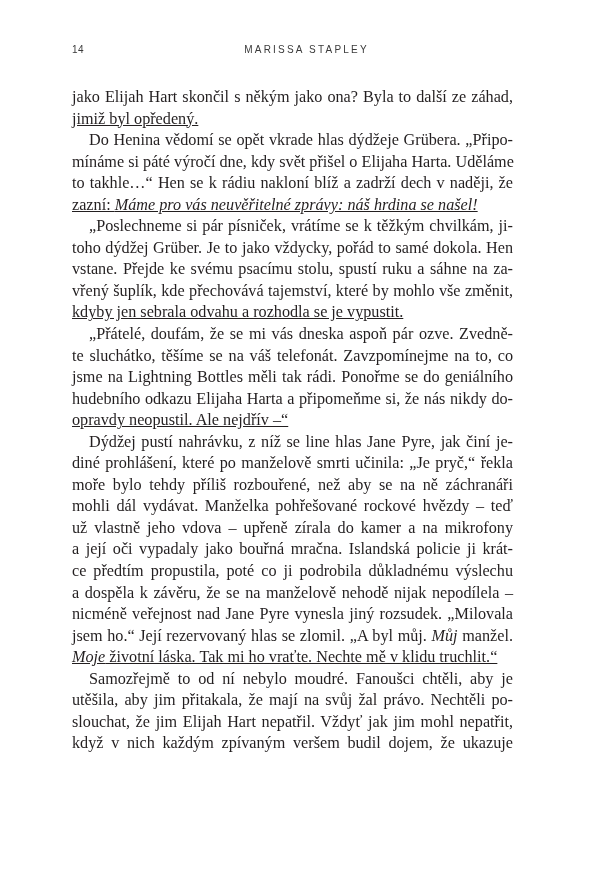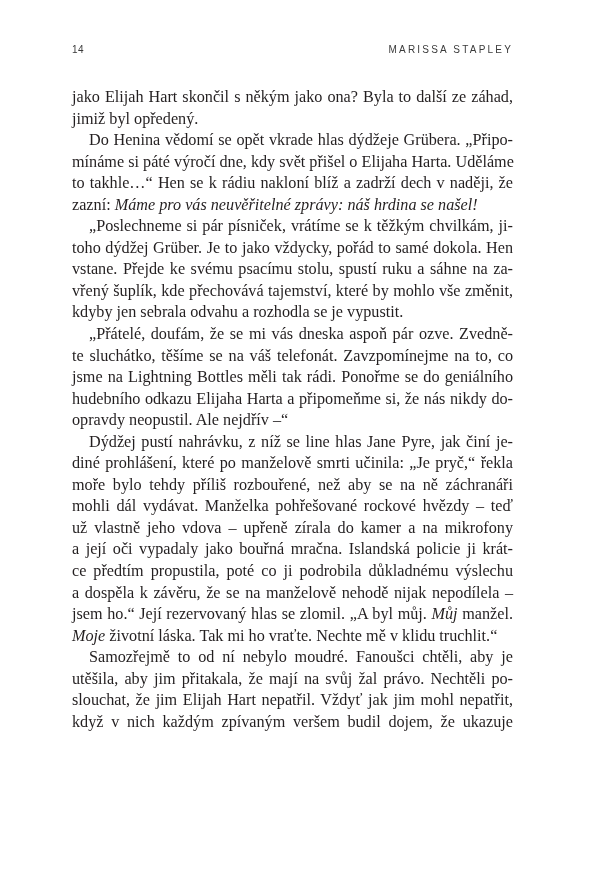--- a/index.html
+++ b/index.html
@@ -1,25 +1,25 @@
 <!DOCTYPE html>
 <html><head>
 <meta charset="utf-8">
 <style>
   html, body { margin: 0; padding: 0; background: #ffffff; }
   body { width: 600px; height: 869px; position: relative; overflow: hidden; color: #231f20; }
   .page { position: absolute; left: 0; top: 0; width: 600px; height: 869px; background: #fff; }
   .running-head { position: absolute; top: 44px; left: 72px; width: 441px; height: 14px;
     font-family: "Liberation Sans", sans-serif; font-size: 10px; color: #3a3a3a; }
   .page-number { position: absolute; left: 0; top: 0; letter-spacing: 0.5px; }
-  .author { position: absolute; left: 0; right: 0; top: 0; text-align: right; letter-spacing: 2.2px; padding-left: 28px; }
+  .author { position: absolute; left: 0; right: 0; top: 0; text-align: center; letter-spacing: 2.2px; padding-left: 28px; }
   .body-text { position: absolute; left: 72px; top: 87px; width: 441px;
     font-family: "Liberation Serif", serif; font-size: 16.2px; line-height: 21.55px; }
   .line { display: block; height: 21.55px; white-space: nowrap; text-align: justify; text-align-last: justify; }
-  .line.last { text-align-last: left; }
+  .line.last { text-align-last: left; text-decoration: underline; }
   .line.indent { text-indent: 17px; }
   .line i { font-style: italic; }
 </style>
 </head>
 <body>
 
 <div class="page">
   <div class="running-head">
     <span class="page-number">14</span>
     <span class="author">MARISSA STAPLEY</span>
@@ -42,20 +42,21 @@
       <span class="line"><span>hudebního odkazu Elijaha Harta a připomeňme si, že nás nikdy do-</span></span>
       <span class="line last"><span>opravdy neopustil. Ale nejdřív –“</span></span>
       <span class="line indent"><span>Dýdžej pustí nahrávku, z níž se line hlas Jane Pyre, jak činí je-</span></span>
       <span class="line"><span>diné prohlášení, které po manželově smrti učinila: „Je pryč,“ řekla</span></span>
       <span class="line"><span>moře bylo tehdy příliš rozbouřené, než aby se na ně záchranáři</span></span>
       <span class="line"><span>mohli dál vydávat. Manželka pohřešované rockové hvězdy – teď</span></span>
       <span class="line"><span>už vlastně jeho vdova – upřeně zírala do kamer a na mikrofony</span></span>
       <span class="line"><span>a její oči vypadaly jako bouřná mračna. Islandská policie ji krát-</span></span>
       <span class="line"><span>ce předtím propustila, poté co ji podrobila důkladnému výslechu</span></span>
       <span class="line"><span>a dospěla k závěru, že se na manželově nehodě nijak nepodílela –</span></span>
+      <span class="line"><span>nicméně veřejnost nad Jane Pyre vynesla jiný rozsudek. „Milovala</span></span>
       <span class="line"><span>jsem ho.“ Její rezervovaný hlas se zlomil. „A byl můj. </span><i>Můj</i><span> manžel.</span></span>
       <span class="line last"><i>Moje</i><span> životní láska. Tak mi ho vraťte. Nechte mě v klidu truchlit.“</span></span>
       <span class="line indent"><span>Samozřejmě to od ní nebylo moudré. Fanoušci chtěli, aby je</span></span>
       <span class="line"><span>utěšila, aby jim přitakala, že mají na svůj žal právo. Nechtěli po-</span></span>
       <span class="line"><span>slouchat, že jim Elijah Hart nepatřil. Vždyť jak jim mohl nepatřit,</span></span>
       <span class="line"><span>když v nich každým zpívaným veršem budil dojem, že ukazuje</span></span>
     </div>
 </div>
 
 </body></html>

